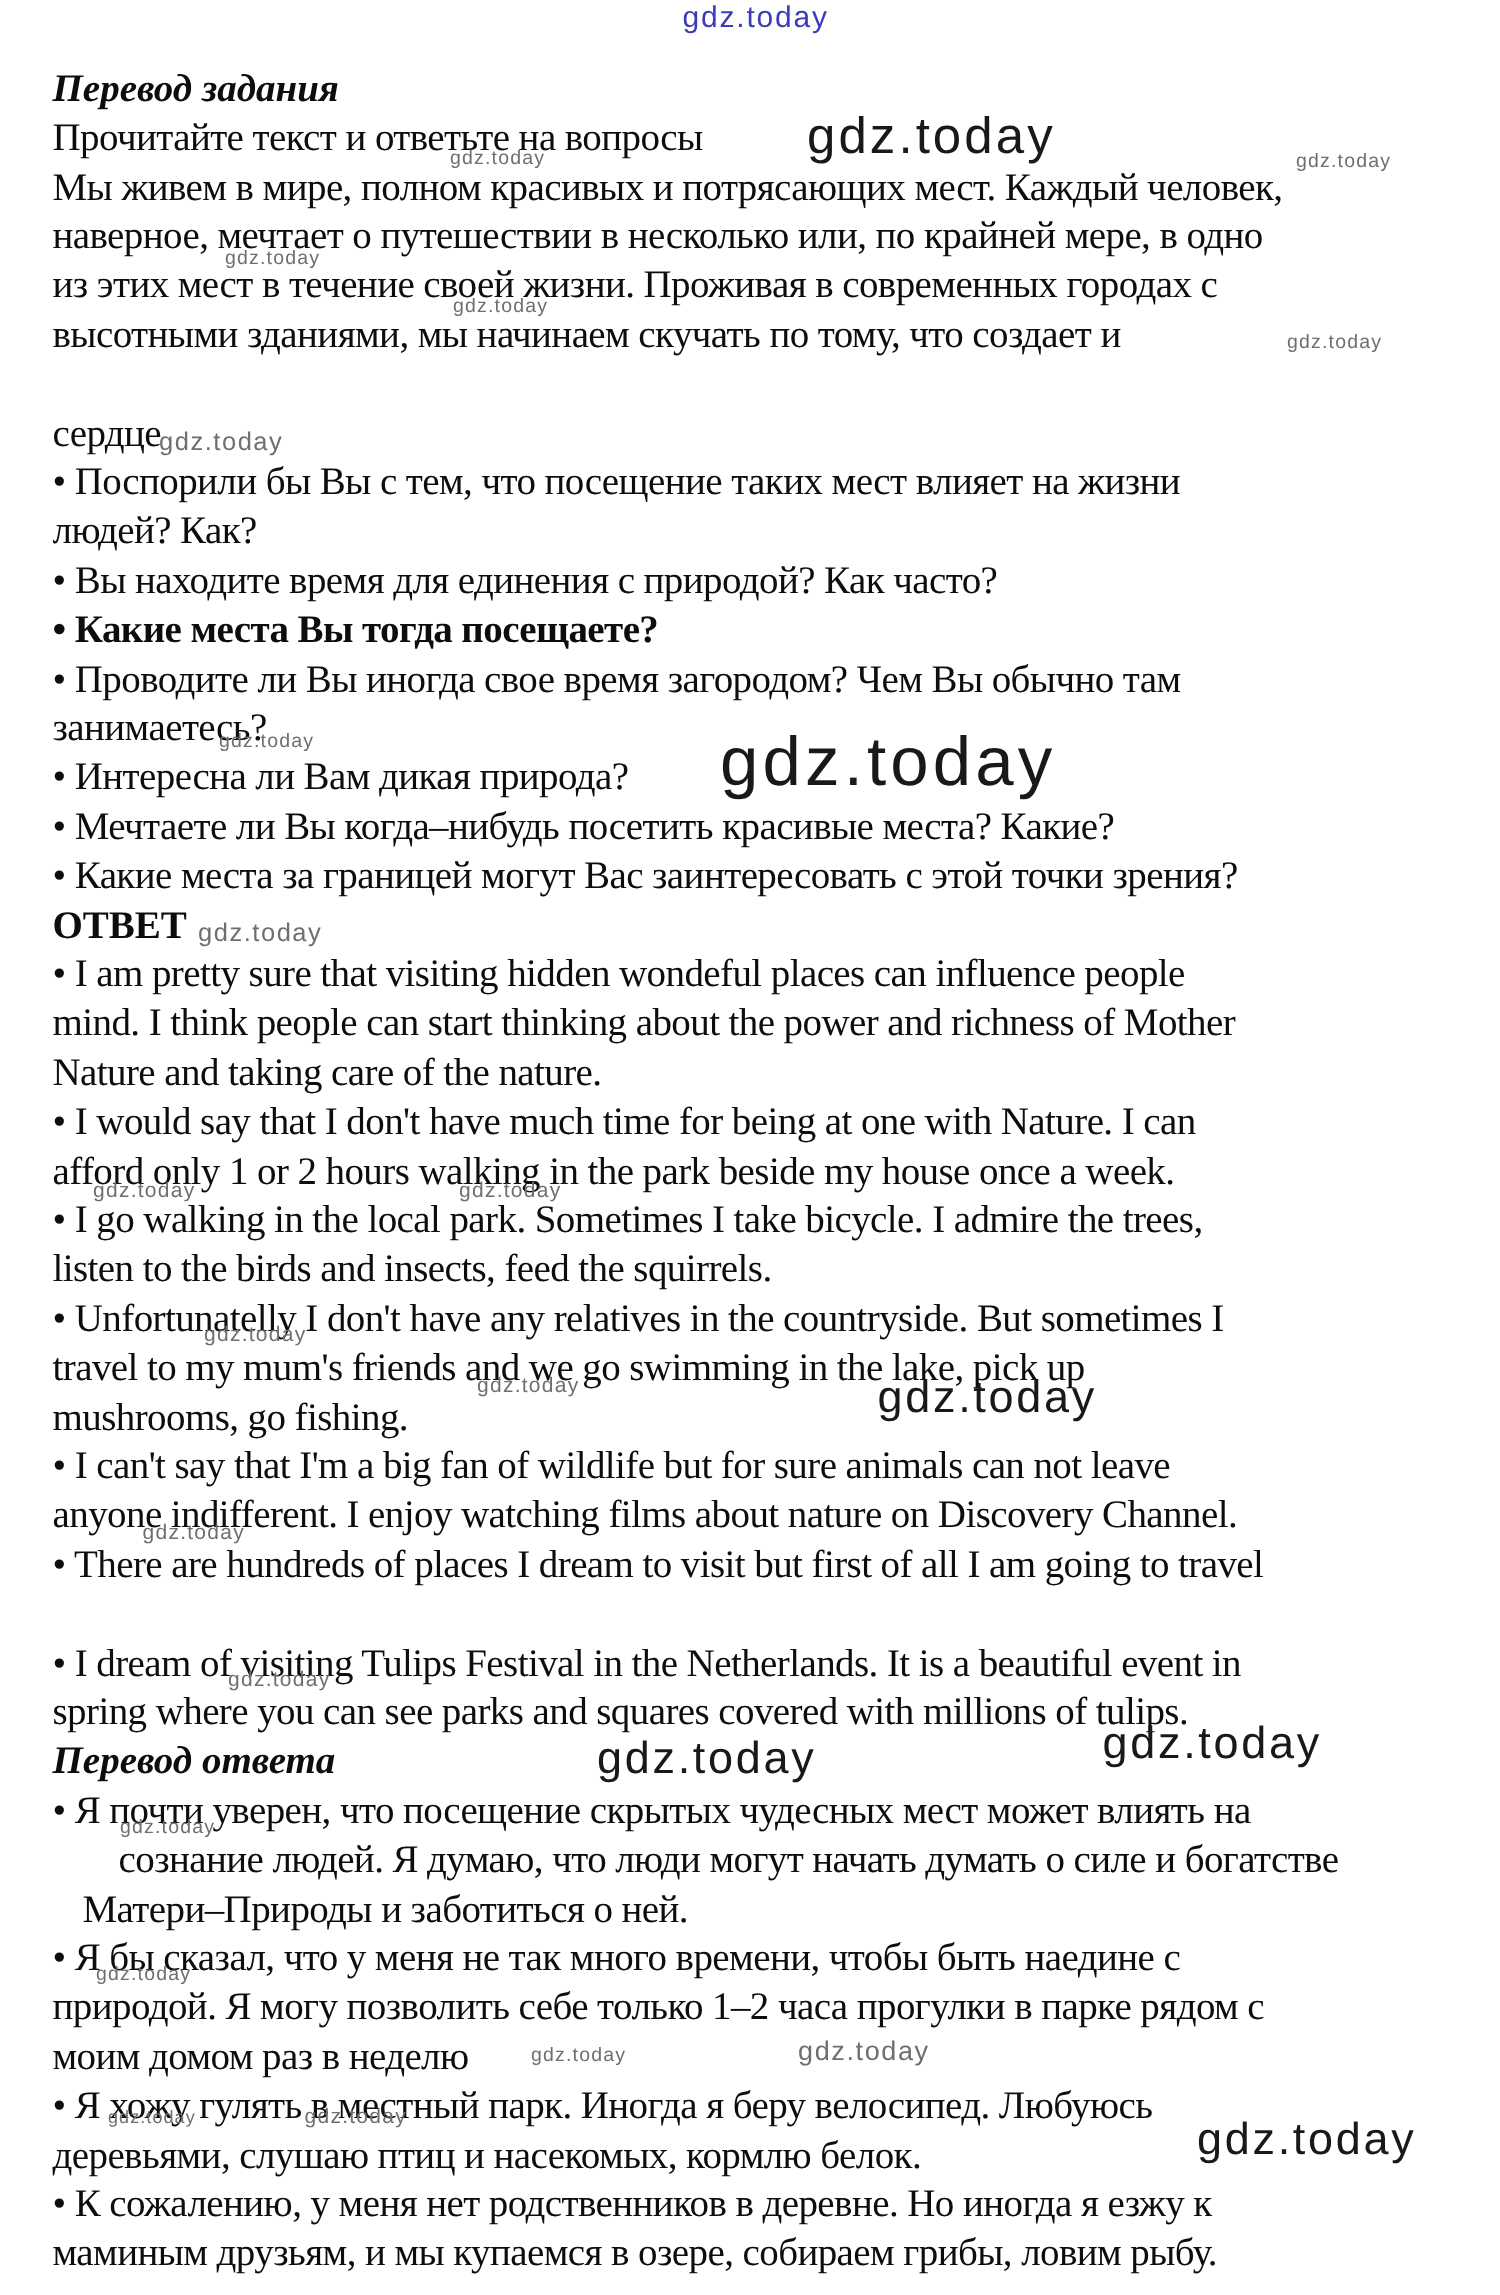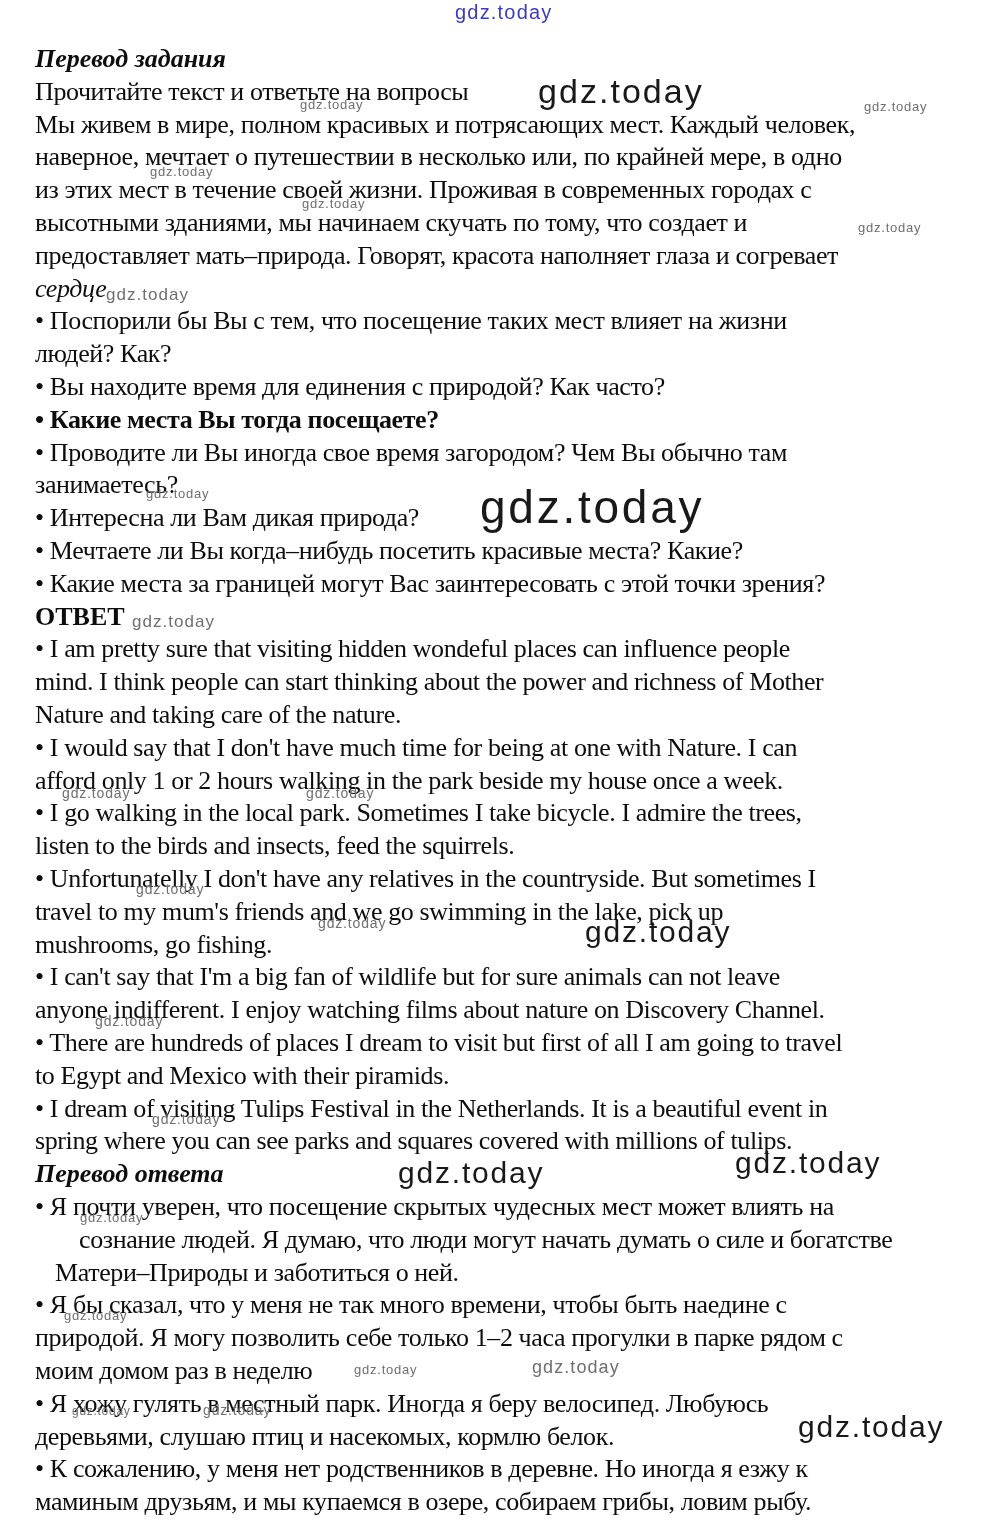--- a/index.html
+++ b/index.html
@@ -32,22 +32,21 @@
 </head>
 <body>
 
 <div id="page">
     <div class="line bold-italic" style="left: 35px; top: 45px;">Перевод задания</div>
     <div class="line body" style="left: 35px; top: 78px;">Прочитайте текст и ответьте на вопросы</div>
     <div class="line body" style="left: 35px; top: 111px;">Мы живем в мире, полном красивых и потрясающих мест. Каждый человек,</div>
     <div class="line body" style="left: 35px; top: 143px;">наверное, мечтает о путешествии в несколько или, по крайней мере, в одно</div>
     <div class="line body" style="left: 35px; top: 176px;">из этих мест в течение своей жизни. Проживая в современных городах с</div>
     <div class="line body" style="left: 35px; top: 209px;">высотными зданиями, мы начинаем скучать по тому, что создает и</div>
-    <div class="line body" style="left: 35px; top: 242px;">предоставляет мать–природа. Говорят, красота наполняет глаза и согревает</div>
-    <div class="line body" style="left: 35px; top: 275px; font-style: italic;">сердце</div>
+    <div class="line body" style="left: 35px; top: 275px;">сердце</div>
     <div class="line body" style="left: 35px; top: 307px;">• Поспорили бы Вы с тем, что посещение таких мест влияет на жизни</div>
     <div class="line body" style="left: 35px; top: 340px;">людей? Как?</div>
     <div class="line body" style="left: 35px; top: 373px;">• Вы находите время для единения с природой? Как часто?</div>
     <div class="line body" style="left: 35px; top: 406px; font-weight: bold;">• Какие места Вы тогда посещаете?</div>
     <div class="line body" style="left: 35px; top: 439px;">• Проводите ли Вы иногда свое время загородом? Чем Вы обычно там</div>
     <div class="line body" style="left: 35px; top: 471px;">занимаетесь?</div>
     <div class="line body" style="left: 35px; top: 504px;">• Интересна ли Вам дикая природа?</div>
     <div class="line body" style="left: 35px; top: 537px;">• Мечтаете ли Вы когда–нибудь посетить красивые места? Какие?</div>
     <div class="line body" style="left: 35px; top: 570px;">• Какие места за границей могут Вас заинтересовать с этой точки зрения?</div>
     <div class="line bold" style="left: 35px; top: 603px;">ОТВЕТ</div>
@@ -57,21 +56,20 @@
     <div class="line body" style="left: 35px; top: 734px;">• I would say that I don't have much time for being at one with Nature. I can</div>
     <div class="line body" style="left: 35px; top: 767px;">afford only 1 or 2 hours walking in the park beside my house once a week.</div>
     <div class="line body" style="left: 35px; top: 799px;">• I go walking in the local park. Sometimes I take bicycle. I admire the trees,</div>
     <div class="line body" style="left: 35px; top: 832px;">listen to the birds and insects, feed the squirrels.</div>
     <div class="line body" style="left: 35px; top: 865px;">• Unfortunatelly I don't have any relatives in the countryside. But sometimes I</div>
     <div class="line body" style="left: 35px; top: 898px;">travel to my mum's friends and we go swimming in the lake, pick up</div>
     <div class="line body" style="left: 35px; top: 931px;">mushrooms, go fishing.</div>
     <div class="line body" style="left: 35px; top: 963px;">• I can't say that I'm a big fan of wildlife but for sure animals can not leave</div>
     <div class="line body" style="left: 35px; top: 996px;">anyone indifferent. I enjoy watching films about nature on Discovery Channel.</div>
     <div class="line body" style="left: 35px; top: 1029px;">• There are hundreds of places I dream to visit but first of all I am going to travel</div>
-    <div class="line body" style="left: 35px; top: 1062px;">to Egypt and Mexico with their piramids.</div>
     <div class="line body" style="left: 35px; top: 1095px;">• I dream of visiting Tulips Festival in the Netherlands. It is a beautiful event in</div>
     <div class="line body" style="left: 35px; top: 1127px;">spring where you can see parks and squares covered with millions of tulips.</div>
     <div class="line bold-italic" style="left: 35px; top: 1160px;">Перевод ответа</div>
     <div class="line body" style="left: 35px; top: 1193px;">• Я почти уверен, что посещение скрытых чудесных мест может влиять на</div>
     <div class="line body" style="left: 35px; top: 1226px; margin-left: 44px;">сознание людей. Я думаю, что люди могут начать думать о силе и богатстве</div>
     <div class="line body" style="left: 35px; top: 1259px; margin-left: 20px;">Матери–Природы и заботиться о ней.</div>
     <div class="line body" style="left: 35px; top: 1291px;">• Я бы сказал, что у меня не так много времени, чтобы быть наедине с</div>
     <div class="line body" style="left: 35px; top: 1324px;">природой. Я могу позволить себе только 1–2 часа прогулки в парке рядом с</div>
     <div class="line body" style="left: 35px; top: 1357px;">моим домом раз в неделю</div>
     <div class="line body" style="left: 35px; top: 1390px;">• Я хожу гулять в местный парк. Иногда я беру велосипед. Любуюсь</div>

